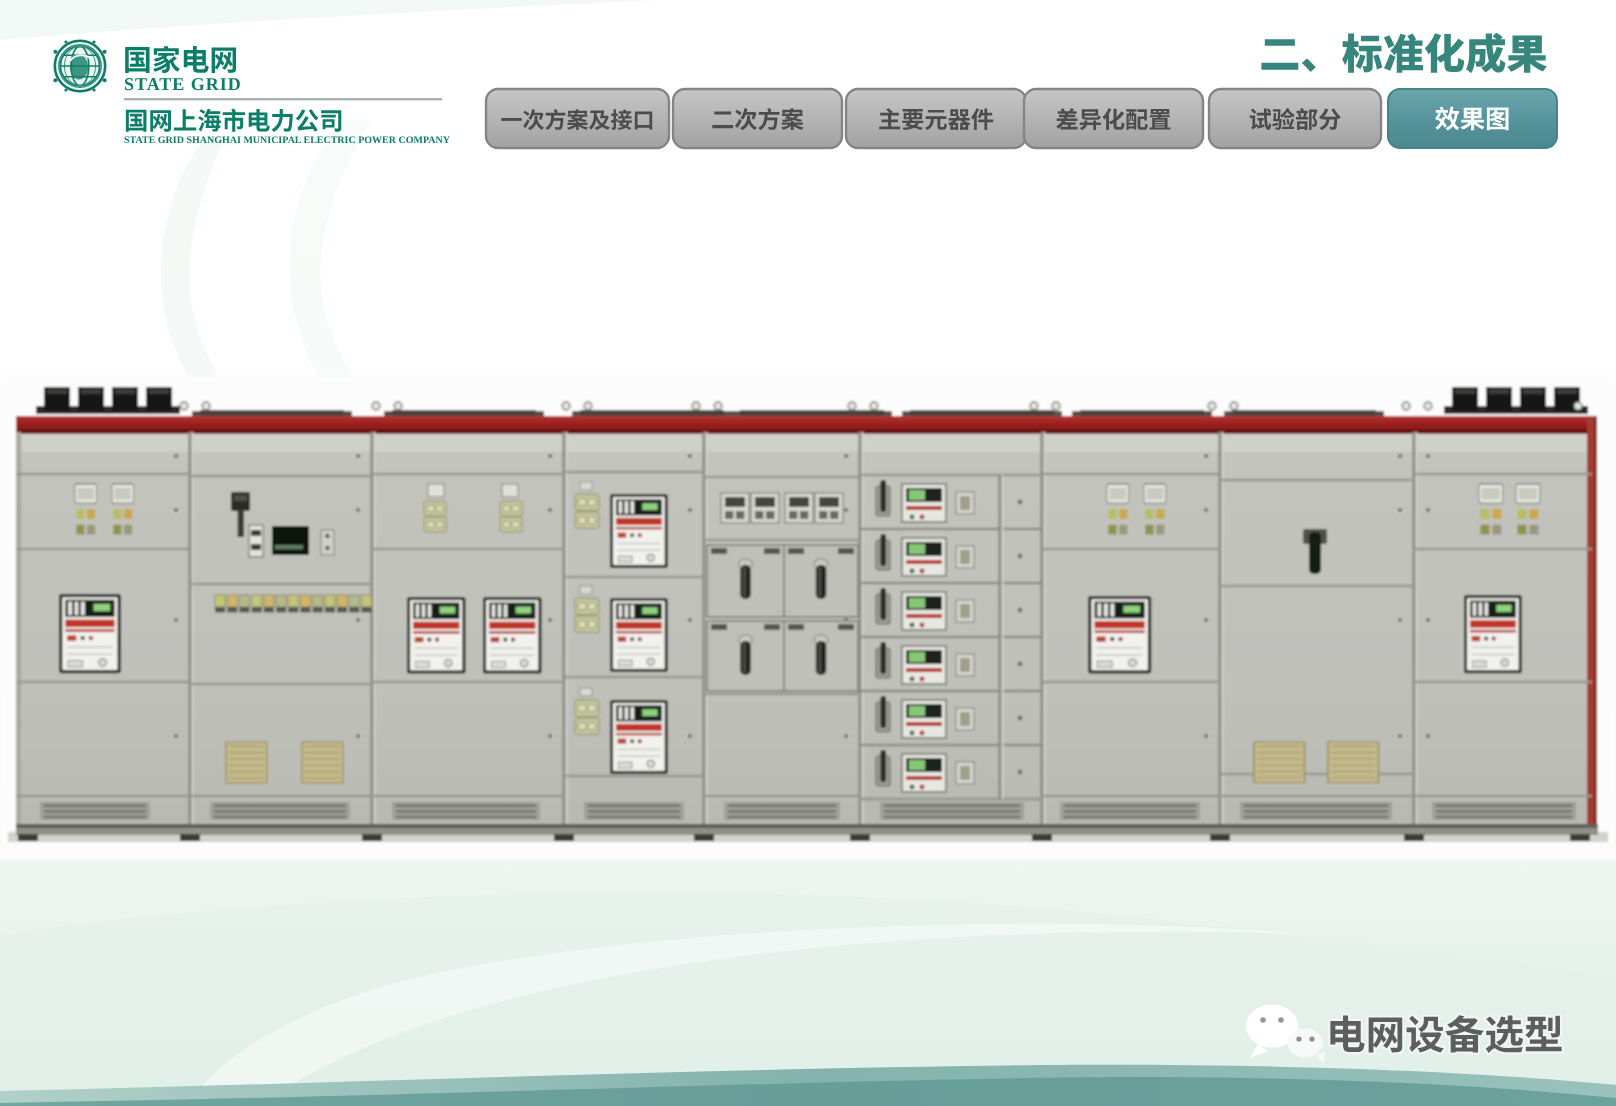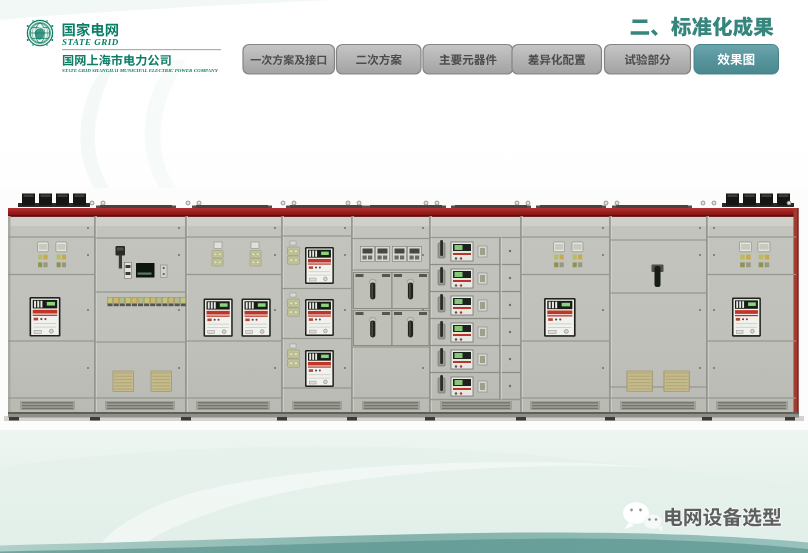--- a/index.html
+++ b/index.html
@@ -1,16 +1,16 @@
 <!DOCTYPE html>
 <html><head>
 <meta charset="utf-8">
 <style>
 html,body{margin:0;padding:0;background:#fff;}
-.page{position:relative;width:808px;height:553px;overflow:hidden;font-family:"Liberation Sans",sans-serif;font-style:italic;}
+.page{position:relative;width:808px;height:553px;overflow:hidden;font-family:"Liberation Sans",sans-serif;}
 svg{display:block}
 </style>
 </head>
 <body>
 <div class="page">
 <svg width="808" height="553" viewBox="0 0 808 553">
 <defs>
 
 <path id="g0" d="M255 69 362 -23C312 -85 215 -184 144 -242L40 -152C109 -92 194 -6 255 69Z"></path>
 <path id="g1" d="M38 -455V-324H964V-455Z"></path>

